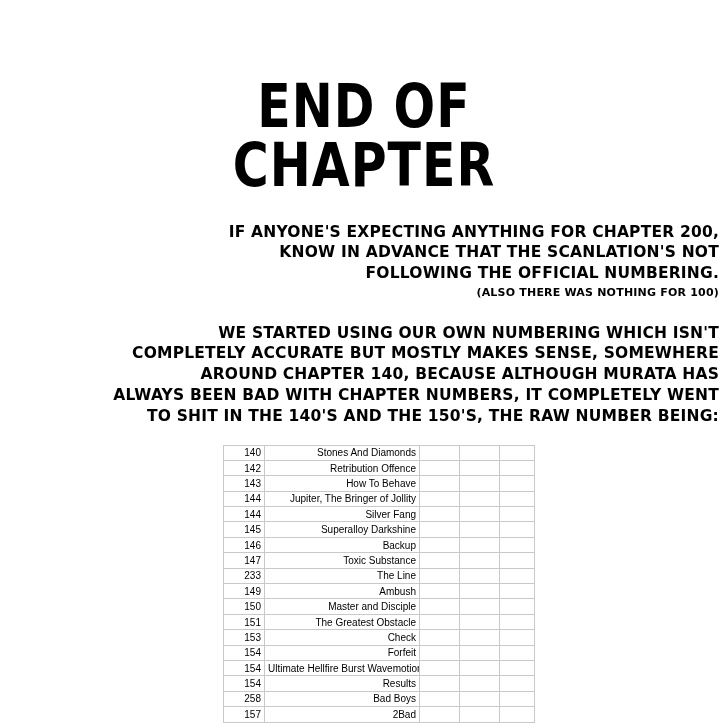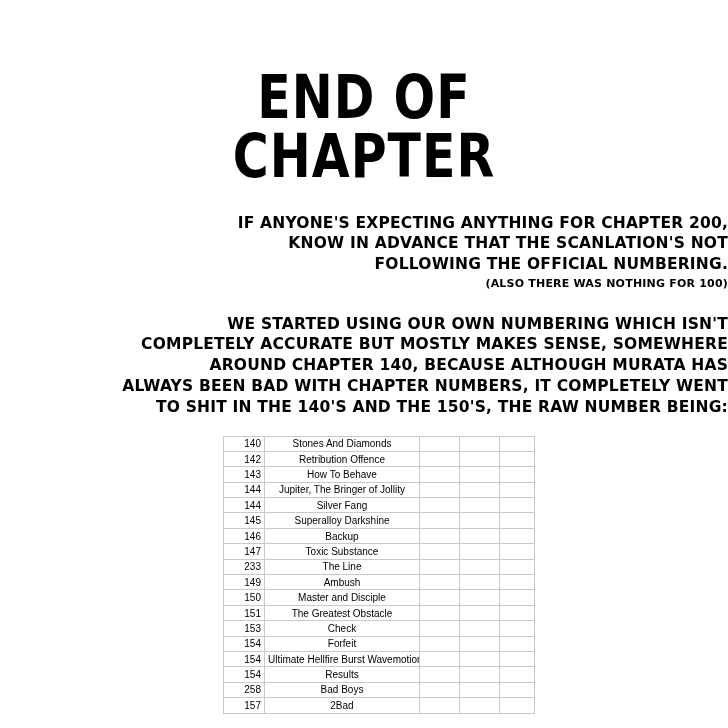--- a/index.html
+++ b/index.html
@@ -12,21 +12,21 @@
     height: 728px;
     font-family: "DejaVu Sans", sans-serif;
     color: #000000;
     overflow: hidden;
   }
   .page {
     width: 728px;
     height: 728px;
     position: relative;
     box-sizing: border-box;
-    padding: 0;
+    padding: 9px;
   }
   .title {
     text-align: center;
     font-family: "DejaVu Sans", sans-serif;
     font-weight: bold;
     font-size: 49px;
     line-height: 0.98;
     letter-spacing: 1px;
     margin: 0;
     padding-top: 57px;
@@ -82,21 +82,21 @@
     white-space: nowrap;
     overflow: hidden;
   }
   td.num {
     width: 34px;
     text-align: right;
     padding-right: 5px;
   }
   td.name {
     width: 148px;
-    text-align: center;
+    text-align: right;
     padding-left: 5px;
   }
   td.blank1 { width: 33px; }
   td.blank2 { width: 33px; }
   td.blank3 { width: 28px; }
   .overflow-cell {
     overflow: visible;
   }
 </style>
 </head>

